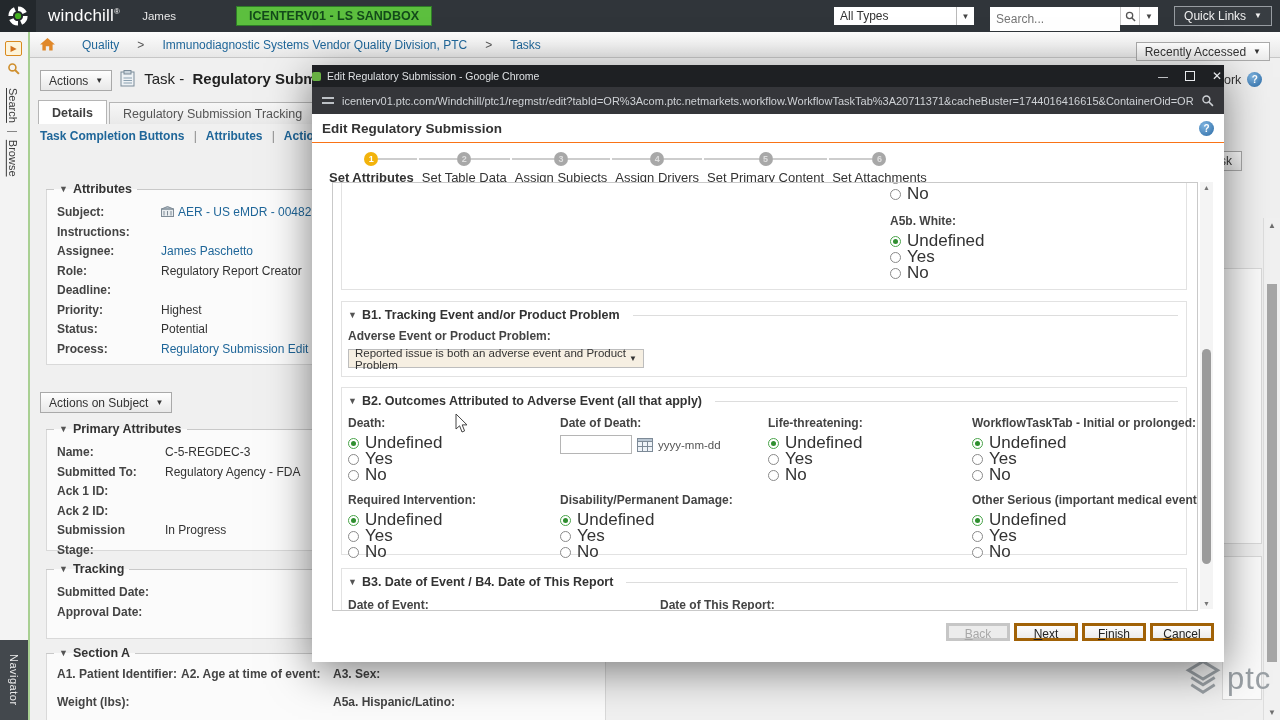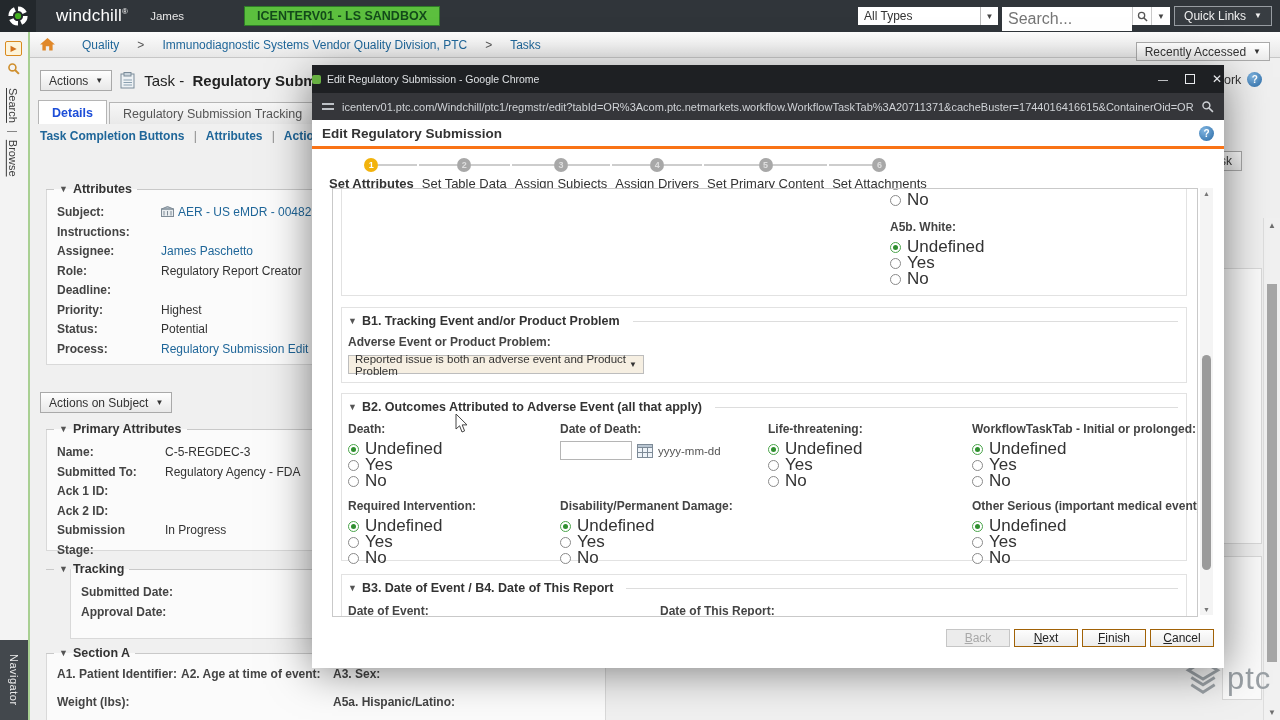--- a/index.html
+++ b/index.html
@@ -4,31 +4,31 @@
 <style>
   html,body{margin:0;padding:0;}
   body{width:1280px;height:720px;position:relative;overflow:hidden;
        font-family:"Liberation Sans",sans-serif;background:#f0f0f0;color:#333;}
   .abs{position:absolute;}
 
   
   .topbar{position:absolute;left:0;top:0;width:1280px;height:32px;background:#30353a;
           display:flex;align-items:center;z-index:5;}
   .logo-box{width:36px;height:32px;background:#23282c;display:flex;align-items:center;justify-content:center;}
-  .brand{color:#fff;font-size:17px;margin-left:20px;letter-spacing:.2px;}
+  .brand{color:#fff;font-size:17px;margin-left:12px;letter-spacing:.2px;}
   .brand sup{font-size:8px;}
   .user{color:#e8e8e8;font-size:11.5px;margin-left:22px;}
   .envbox{margin-left:60px;background:#5cbf3e;border:1px solid #2e7d27;color:#134a1a;
           font-weight:bold;font-size:12.5px;padding:2px 12px;}
-  .top-right{margin-left:auto;display:flex;align-items:center;gap:4px;margin-right:8px;}
+  .top-right{margin-left:auto;display:flex;align-items:center;gap:16px;margin-right:8px;}
   .combo{display:flex;height:18px;background:#fff;font-size:12px;align-items:stretch;}
   .combo .txt{padding:2px 6px;display:flex;align-items:center;min-width:110px;color:#333;}
   .combo .seg{width:17px;border-left:1px solid #b9b9b9;display:flex;align-items:center;justify-content:center;color:#444;font-size:8px;}
   .searchwrap{display:flex;height:18px;background:#fff;align-items:stretch;}
-  .searchwrap input{border:none;outline:none;width:118px;font-size:16px;padding:12px 6px;
+  .searchwrap input{border:none;outline:none;width:118px;font-size:12px;padding:12px 6px;
                     font-family:"Liberation Sans",sans-serif;color:#3b82f6;}
   .seg-btn{width:18px;border-left:1px solid #c9c9c9;display:flex;align-items:center;justify-content:center;}
   .qlinks{height:18px;border:1px solid #979ca1;color:#f0f0f0;font-size:12px;display:flex;
           align-items:center;gap:8px;padding:0 9px;background:#383d42;}
   .dd-arrow{font-size:8px;line-height:1;}
 
   
   .crumbbar{position:absolute;left:30px;top:32px;width:1250px;height:26px;
             background:linear-gradient(#fdfdfd,#e7e7e7);border-bottom:1px solid #c6c6c6;
             display:flex;align-items:center;padding-left:10px;box-sizing:border-box;font-size:12px;}
@@ -45,29 +45,29 @@
              border:1px solid #d98a1f;border-radius:2px;color:#d4731c;font-size:8px;
              display:flex;align-items:center;justify-content:center;}
   .vtext{writing-mode:vertical-rl;font-size:11px;color:#3c3c3c;position:absolute;left:7px;top:56px;}
   .vtext .lnk{text-decoration:underline;}
   .vtext .sp{margin:4px 0;color:#777;}
   .navstrip{position:absolute;left:0;top:640px;width:28px;height:80px;background:#43484d;
             display:flex;align-items:center;justify-content:center;z-index:5;}
   .navstrip span{writing-mode:vertical-rl;color:#ececec;font-size:11px;letter-spacing:.5px;}
 
   
-  .titlerow{position:absolute;left:40px;top:70px;display:flex;align-items:center;gap:8px;z-index:1;}
+  .titlerow{position:absolute;left:40px;top:70px;display:flex;gap:8px;z-index:1;}
   .btn-dd{height:19px;background:linear-gradient(#fefefe,#e8e8e8);border:1px solid #a9a9a9;
           font-size:12px;color:#333;display:inline-flex;align-items:center;gap:7px;padding:0 8px;}
   .pg-title{font-size:15px;color:#222;white-space:nowrap;}
   .pg-title b{margin-left:4px;}
   .tabs{position:absolute;left:38px;top:100px;display:flex;align-items:flex-end;z-index:1;}
   .tab{height:21px;border:1px solid #b5b5b5;border-bottom:none;background:linear-gradient(#f7f7f7,#e9e9e9);
        font-size:12.5px;color:#555;display:flex;align-items:center;padding:0 13px;margin-right:2px;}
-  .tab.active{height:23px;background:#fff;color:#1d4ed8;font-weight:bold;}
+  .tab.active{height:23px;background:#fff;color:#404040;font-weight:bold;}
   .sublinks{position:absolute;left:40px;top:129px;font-size:12px;font-weight:bold;color:#1f6699;z-index:1;
             white-space:nowrap;}
   .sublinks .lk{cursor:pointer;}
   .sublinks .sp{color:#8a8a8a;margin:0 6px;font-weight:normal;}
 
   .sect{position:absolute;left:46px;width:470px;z-index:1;}
   .sect-head{display:flex;align-items:center;gap:5px;font-size:12.5px;font-weight:bold;color:#333;height:14px;}
   .sect-head::before{content:'';width:8px;height:1px;background:#c9c9c9;}
   .sect-head::after{content:'';flex:1;height:1px;background:#c9c9c9;}
   .chev{font-size:9px;color:#555;font-weight:normal;}
@@ -99,33 +99,33 @@
   .ps-up{position:absolute;top:3px;left:0;width:16px;text-align:center;font-size:8px;color:#6e6e6e;}
   .ps-dn{position:absolute;bottom:3px;left:0;width:16px;text-align:center;font-size:8px;color:#6e6e6e;}
   .ps-thumb{position:absolute;left:3px;top:66px;width:10px;height:378px;background:#a6a6a6;}
 
   .ptclogo{position:absolute;left:1185px;top:660px;display:flex;align-items:center;gap:6px;z-index:1;}
   .ptclogo .t{font-size:31px;color:#9aa0a5;letter-spacing:1px;}
 
   
   .chrome{position:absolute;left:312px;top:65px;width:912px;height:593px;z-index:10;
           box-shadow:0 12px 40px rgba(0,0,0,.5);background:#fff;}
-  .c-titlebar{height:28px;background:#1e2023;display:flex;align-items:center;padding:0 0;}
+  .c-titlebar{height:22px;background:#1e2023;display:flex;align-items:center;padding:0 0;}
   .c-fav{width:9px;height:9px;border-radius:2px;background:#68b043;margin-right:6px;flex:none;}
   .c-title{color:#dde0e3;font-size:10.5px;flex:1;white-space:nowrap;overflow:hidden;}
   .c-controls{display:flex;gap:17px;color:#e8eaed;font-size:10px;align-items:center;margin-right:2px;}
   .c-max{width:8px;height:8px;border:1px solid #e8eaed;display:inline-block;}
   .c-urlbar{height:27px;background:#35363a;display:flex;align-items:center;padding:0 10px;gap:8px;}
   .tune-ic{width:12px;height:10px;position:relative;flex:none;}
   .tune-ic::before,.tune-ic::after{content:'';position:absolute;left:0;width:12px;height:2px;background:#bdc1c6;}
   .tune-ic::before{top:1px;}.tune-ic::after{top:6px;}
   .c-url{color:#cfd2d6;font-size:11px;white-space:nowrap;overflow:hidden;flex:1;}
   .c-body{position:relative;height:548px;background:#fff;}
 
-  .dlg-head{height:29px;border-bottom:3px solid #f97316;display:flex;align-items:center;
+  .dlg-head{height:29px;border-bottom:1px solid #f97316;display:flex;align-items:center;
             padding:8px 10px;box-sizing:border-box;}
   .dlg-title{font-size:13.5px;font-weight:bold;color:#333;flex:1;}
   .steps{display:flex;padding:8px 0 0 14px;background:#fff;}
   .step{display:flex;flex-direction:column;margin-right:2px;}
   .step-top{display:flex;align-items:center;height:15px;}
   .conn{flex:1;height:2px;background:#cdcdcd;min-width:14px;}
   .conn.hide{background:transparent;}
   .circle{width:14px;height:14px;border-radius:50%;background:#a8a8a8;color:#dedede;font-size:9px;
           font-weight:bold;display:flex;align-items:center;justify-content:center;flex:none;}
   .step.active .circle{background:#f2b30c;color:#fff;}
@@ -155,21 +155,21 @@
   .wsel .dd-arrow{color:#333;}
   .b2grid{display:grid;grid-template-columns:212px 208px 204px 1fr;padding:8px 0 0 6px;row-gap:10px;}
   .date-wrap{display:flex;align-items:center;gap:5px;}
   .date-inp{width:64px;height:17px;border:1px solid #b5b5b5;font-size:11px;padding:0 3px;
             font-family:"Liberation Sans",sans-serif;}
   .fmt{font-size:11.5px;color:#555;}
   .b3row{display:flex;padding:9px 6px 0;font-size:12px;font-weight:bold;color:#444;}
   .b3row .c1{width:312px;}
 
   .dlg-btns{position:absolute;top:509px;right:10px;display:flex;gap:4px;}
-  .wbtn{width:64px;height:18px;background:linear-gradient(#fdfdfd,#ececec);border:1px solid #a16207;
+  .wbtn{width:64px;height:18px;background:linear-gradient(#fdfdfd,#ececec);border:3px solid #a16207;
         color:#222;font-size:12px;text-align:center;line-height:17px;box-sizing:border-box;}
   .wbtn::first-letter{text-decoration:underline;}
   .wbtn.disabled{color:#a8a8a8;border-color:#c6c6c6;background:#ececec;}
 
   .cursor{position:absolute;left:455px;top:413px;z-index:30;}
 </style>
 </head>
 <body>
 
 <div class="topbar">
@@ -352,21 +352,21 @@
         <span class="v">In Progress</span>
       </div>
   </div>
 </div>
 
 <div class="sect" style="top:562px;">
   <div class="sect-head">
       <span class="chev">▼</span>
     <span>Tracking</span>
     </div>
-  <div class="sect-body" style="height:70px;margin-left:24px;">
+  <div class="sect-body" style="height:70px;">
     <div class="kv kv2">
         <span class="k">Submitted Date:</span>
         <span class="v"></span>
       </div>
     <div class="kv kv2">
         <span class="k">Approval Date:</span>
         <span class="v"></span>
       </div>
   </div>
 </div>

